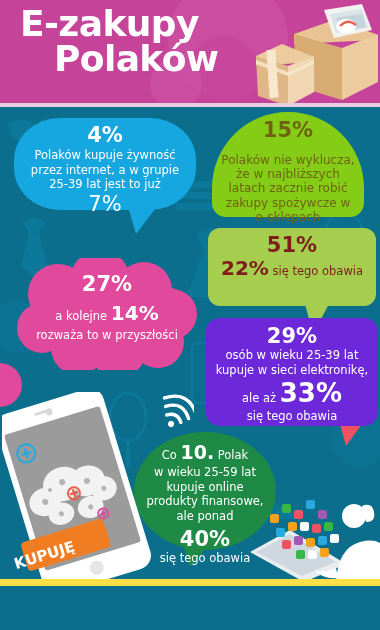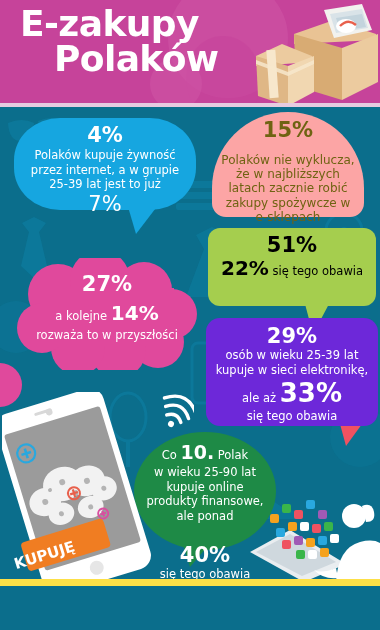--- a/index.html
+++ b/index.html
@@ -38,30 +38,30 @@
     color:#fff;padding:6px 14px 0;
   }
   .bub-blue .big{font-size:21px;line-height:22px;}
   .bub-blue .txt{font-size:11.5px;line-height:14.5px;margin-top:2px;}
   .bub-blue .big2{font-size:21px;line-height:22px;margin-top:1px;}
   .tail-blue{position:absolute;left:126px;top:200px;width:0;height:0;
     border-left:10px solid transparent;border-right:26px solid transparent;border-top:34px solid #16a6e0;}
 
   .bub-yellow{
     left:212px;top:112px;width:152px;height:105px;
-    background:#fca5a5;border-radius:76px 76px 14px 14px;
+    background:#84cc16;border-radius:76px 76px 14px 14px;
     color:#6f6312;padding:7px 9px 0;
   }
   .bub-yellow .big{font-size:21px;line-height:22px;}
   .bub-yellow .txt{font-size:12px;line-height:14.2px;margin-top:12px;}
 
   .bub-green{
     left:208px;top:228px;width:168px;height:78px;
     background:#a5ce4e;border-radius:12px;
-    color:#000000;padding:6px 7px 0;
+    color:#7f1d1d;padding:6px 7px 0;
   }
   .bub-green .big{font-size:21px;line-height:22px;}
   .bub-green .txt{font-size:11.5px;line-height:14.5px;}
   .bub-green .lastline{font-size:11.5px;line-height:22px;margin-top:1px;}
   .bub-green .lastline b{font-size:20px;}
   .tail-green{position:absolute;left:305px;top:304px;width:0;height:0;
     border-left:8px solid transparent;border-right:16px solid transparent;border-top:30px solid #a5ce4e;}
 
   .bub-pink{
     left:14px;top:258px;width:186px;height:112px;color:#fff;
@@ -85,21 +85,21 @@
     border-left:6px solid transparent;border-right:16px solid transparent;border-top:22px solid #ef5261;}
 
   .bub-dgreen{
     left:134px;top:432px;width:142px;height:118px;
     background:#1e8a46;border-radius:71px/59px;
     color:#fff;padding:10px 8px 0;
   }
   .bub-dgreen .l-co{font-size:11.5px;line-height:20px;}
   .bub-dgreen .l-co b{font-size:19px;}
   .bub-dgreen .txt{font-size:11.5px;line-height:14.5px;}
-  .bub-dgreen .big{font-size:21px;line-height:24px;margin-top:20px;}
+  .bub-dgreen .big{font-size:21px;line-height:24px;margin-top:4px;}
   .bub-dgreen .txt2{font-size:11.5px;line-height:14px;}
   .tail-dgreen{position:absolute;left:182px;top:541px;width:0;height:0;
     border-left:8px solid transparent;border-right:22px solid transparent;border-top:26px solid #1e8a46;}
 
   
   .phone{position:absolute;left:2px;top:392px;width:150px;height:188px;}
   .wifi{position:absolute;left:148px;top:388px;width:46px;height:46px;}
 
   
   .appscene{position:absolute;left:250px;top:490px;width:130px;height:92px;}
@@ -231,21 +231,21 @@
   <div class="bub bub-red">
     <p class="big">29%</p>
     <p class="txt">osób w wieku 25-39 lat kupuje w sieci elektronikę,</p>
     <p class="lastline"><span>ale aż</span> <b>33%</b></p>
     <p class="txt">się tego obawia</p>
   </div>
 
   <div class="tail-dgreen"></div>
   <div class="bub bub-dgreen">
     <p class="l-co"><span>Co</span> <b>10.</b> <span>Polak</span></p>
-    <p class="txt">w wieku 25-90 lat kupuje online produkty finansowe, ale ponad</p>
+    <p class="txt">w wieku 25-59 lat kupuje online produkty finansowe, ale ponad</p>
     <p class="big">40%</p>
     <p class="txt2">się tego obawia</p>
   </div>
 
   <svg class="phone" viewBox="0 0 150 188">
     <g transform="rotate(-17 75 94)">
       <rect x="14" y="4" width="112" height="188" rx="14" fill="#ffffff"></rect>
       <rect x="20" y="24" width="100" height="142" rx="3" fill="#9b9b9b"></rect>
       <circle cx="70" cy="15" r="3.4" fill="#d8d8d8"></circle>
       <rect x="55" y="12" width="18" height="3" rx="1.5" fill="#d8d8d8"></rect>

